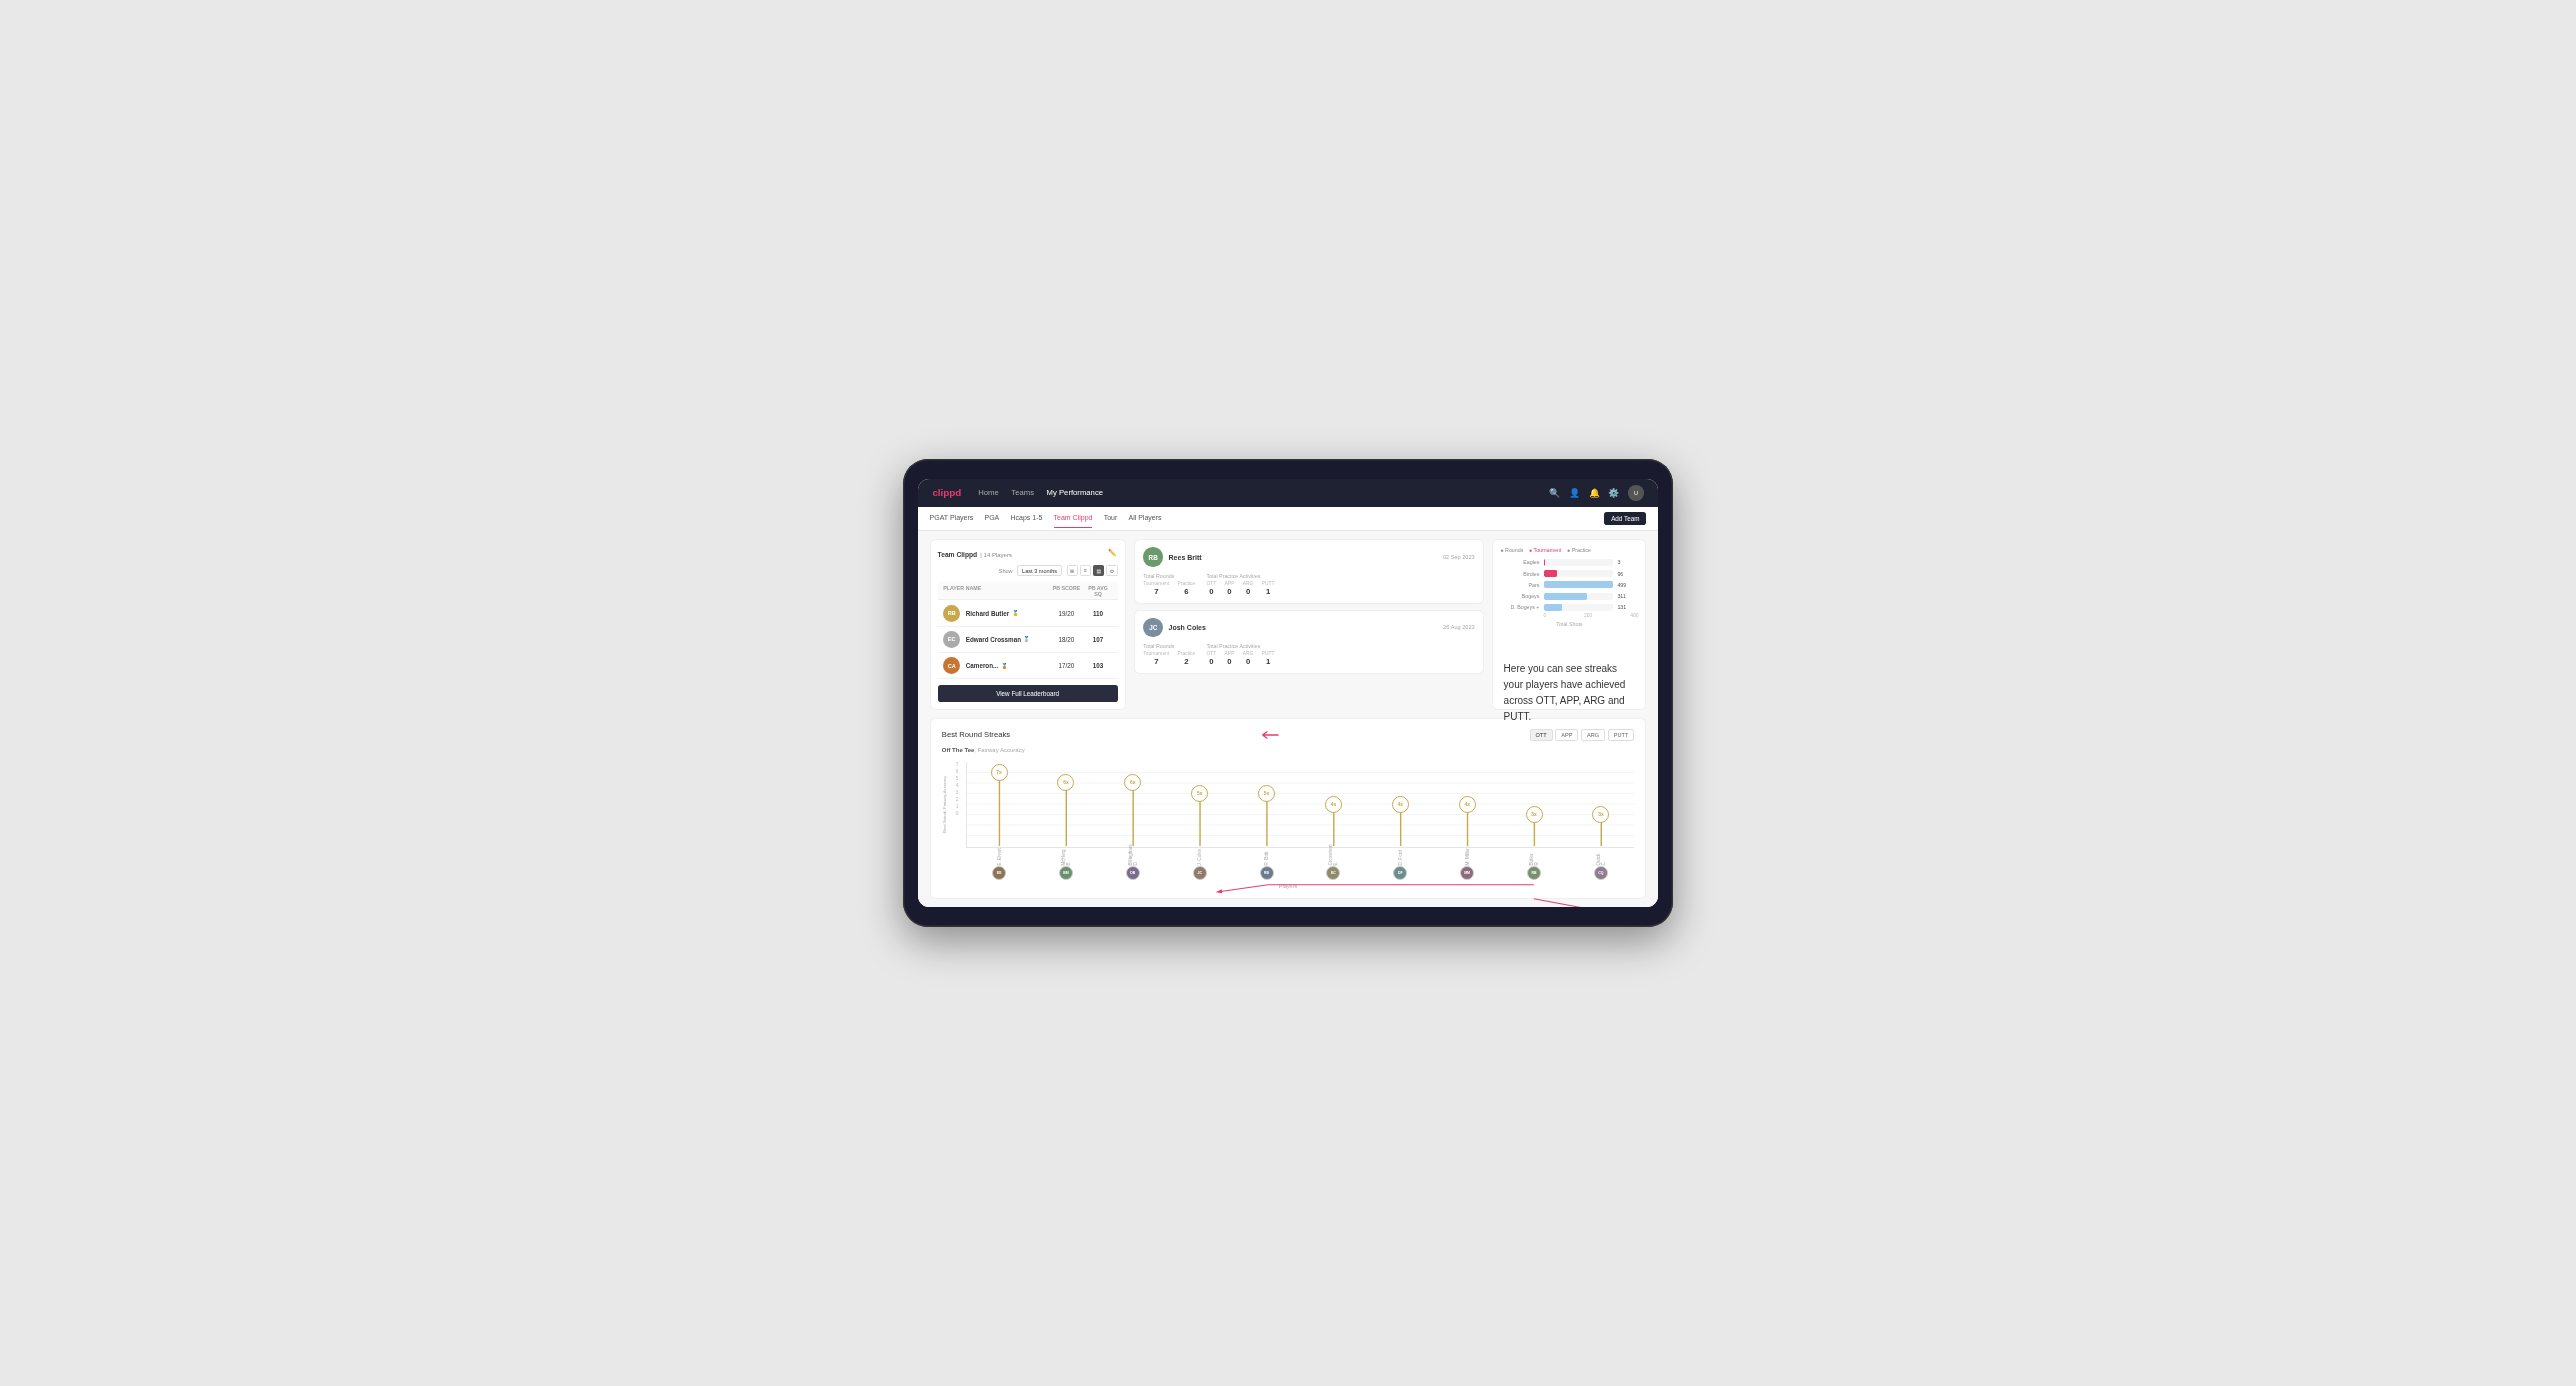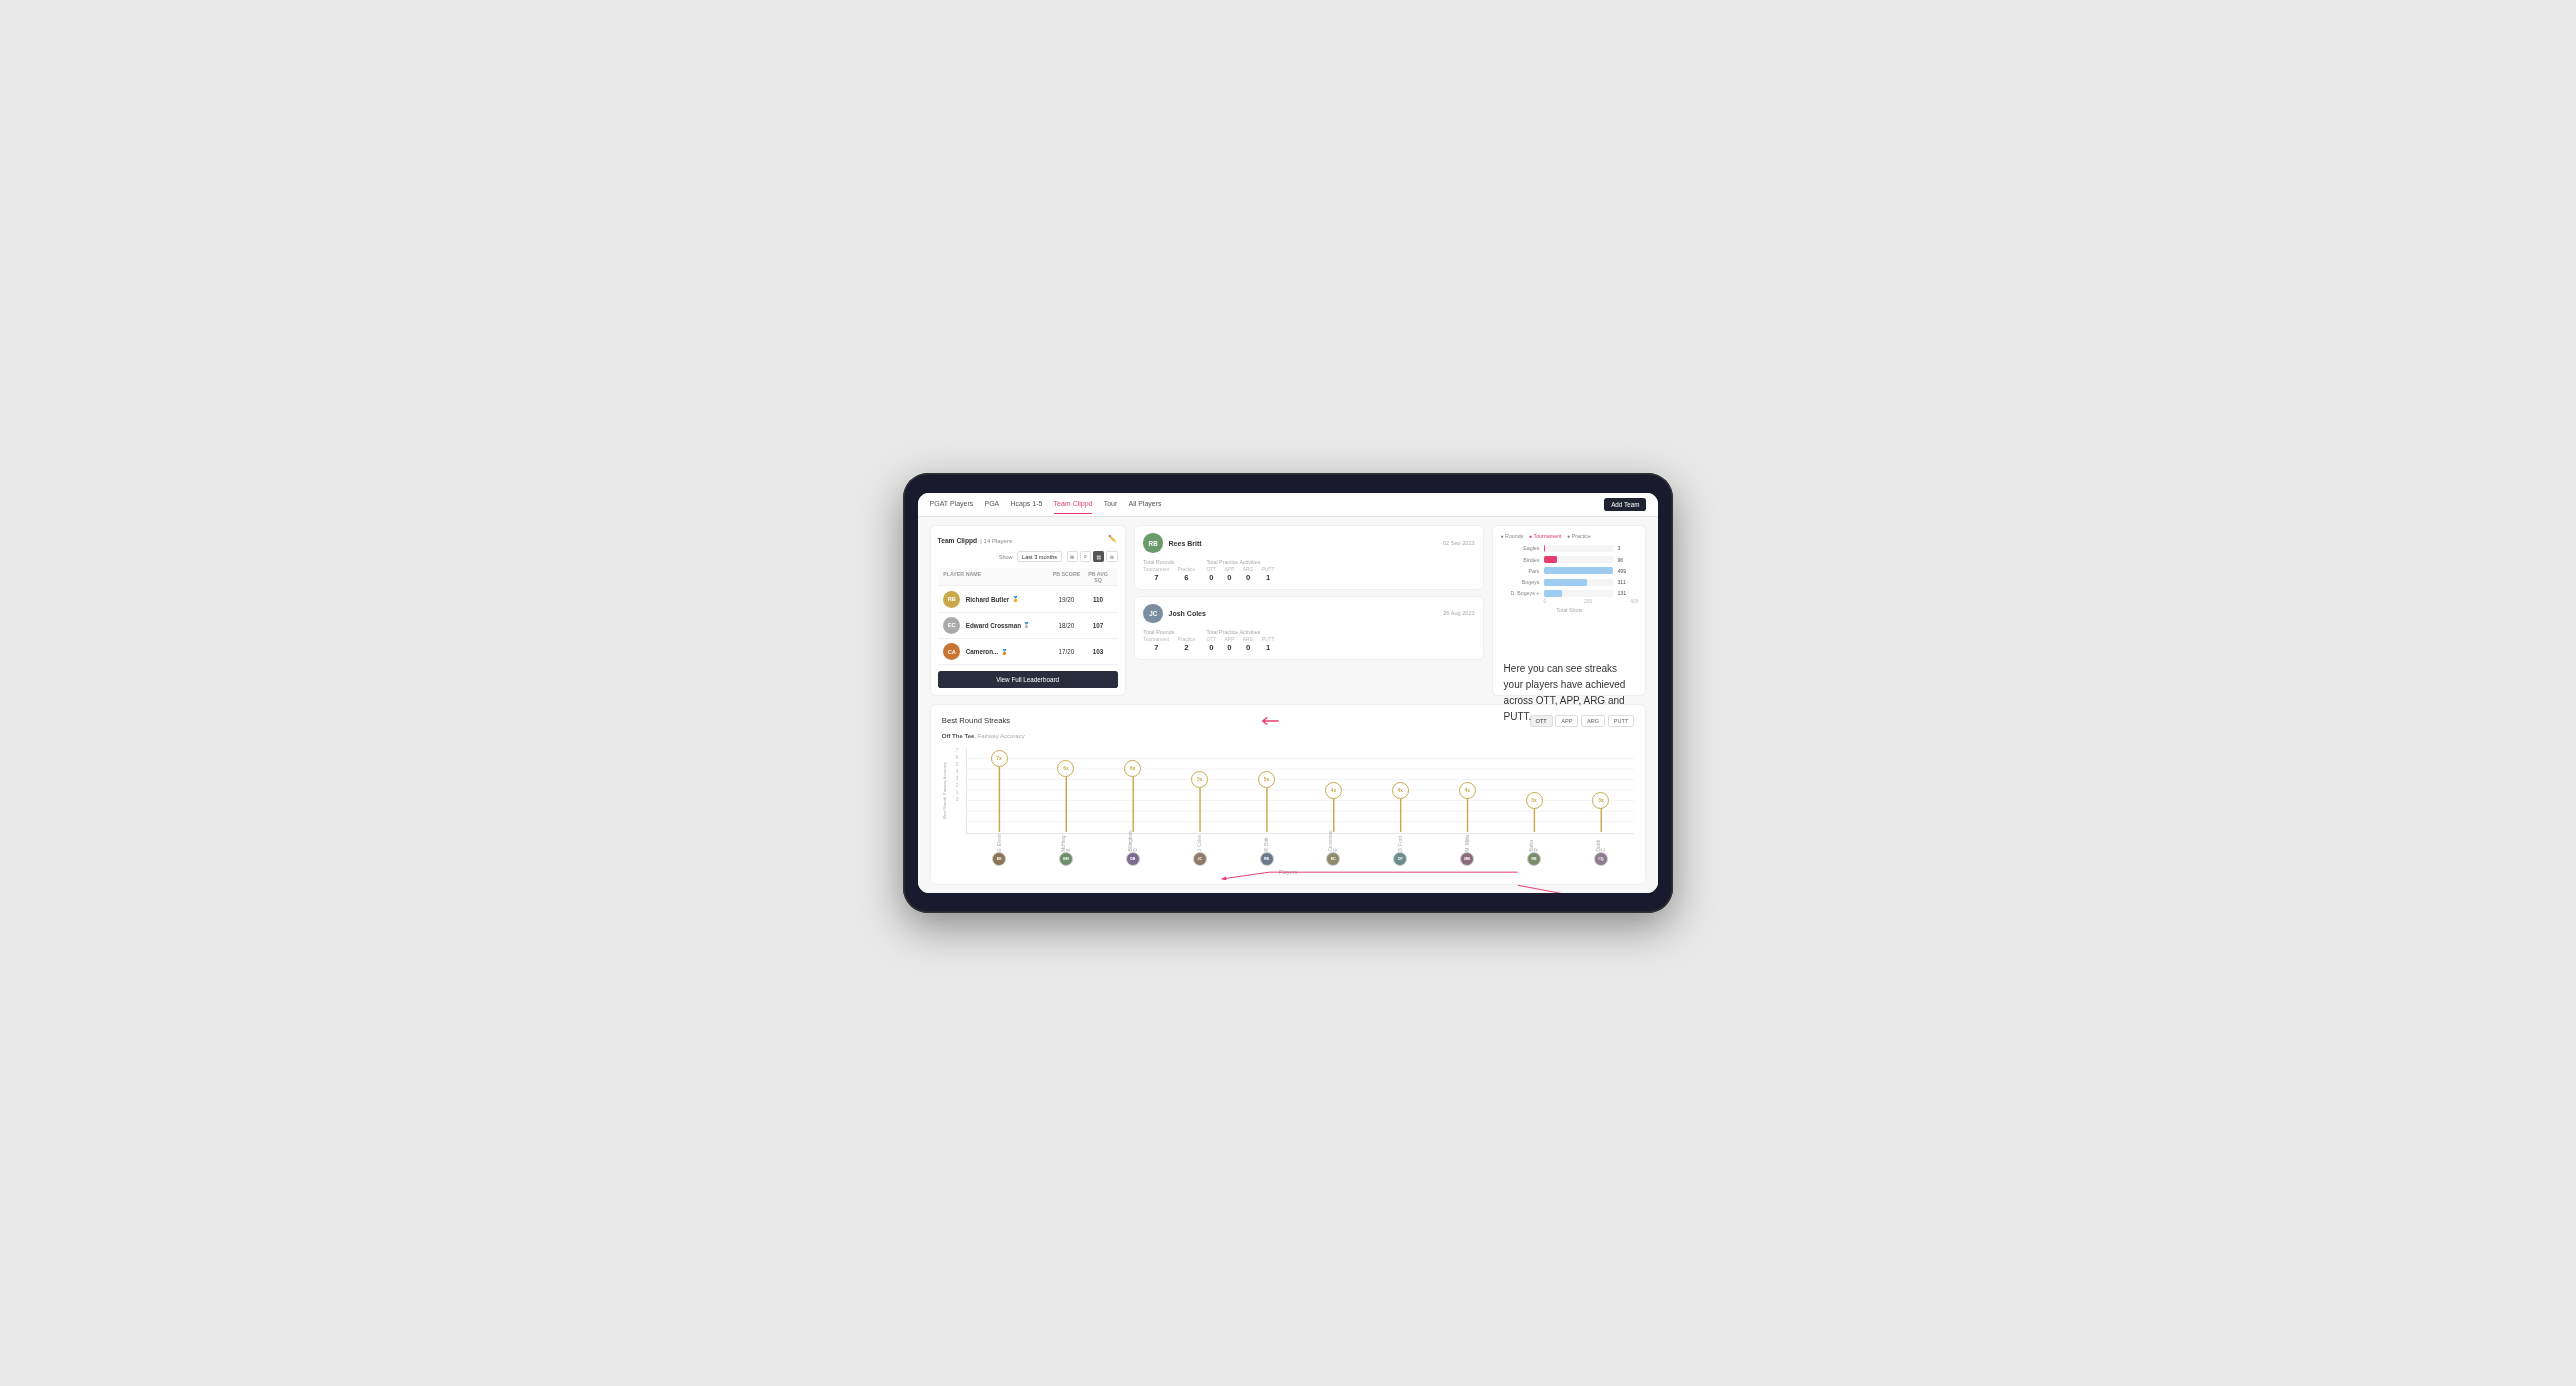--- a/index.html
+++ b/index.html
@@ -425,20 +425,35 @@
       color: #aaa;
       margin-top: 2.8px;
     }
   </style>
 </head>
 <body>
 
 <div class="tablet-outer">
   <div class="tablet-screen">
 
+    <div class="nav-bar">
+      <div class="nav-logo">clippd</div>
+      <div class="nav-links">
+        <span class="nav-link">Home</span>
+        <span class="nav-link">Teams</span>
+        <span class="nav-link active">My Performance</span>
+      </div>
+      <div class="nav-actions">
+        <span class="nav-icon">🔍</span>
+        <span class="nav-icon">👤</span>
+        <span class="nav-icon">🔔</span>
+        <span class="nav-icon">⚙️</span>
+        <span class="nav-icon" style="width:15.4px;height:15.4px;background:#555;border-radius:50%;display:inline-flex;align-items:center;justify-content:center;font-size:5.6px;color:#fff;">U</span>
+      </div>
+    </div>
 
     <div class="sub-nav">
       <span class="sub-nav-item">PGAT Players</span>
       <span class="sub-nav-item">PGA</span>
       <span class="sub-nav-item">Hcaps 1-5</span>
       <span class="sub-nav-item active">Team Clippd</span>
       <span class="sub-nav-item">Tour</span>
       <span class="sub-nav-item">All Players</span>
       <div class="add-team-btn">Add Team</div>
     </div>

